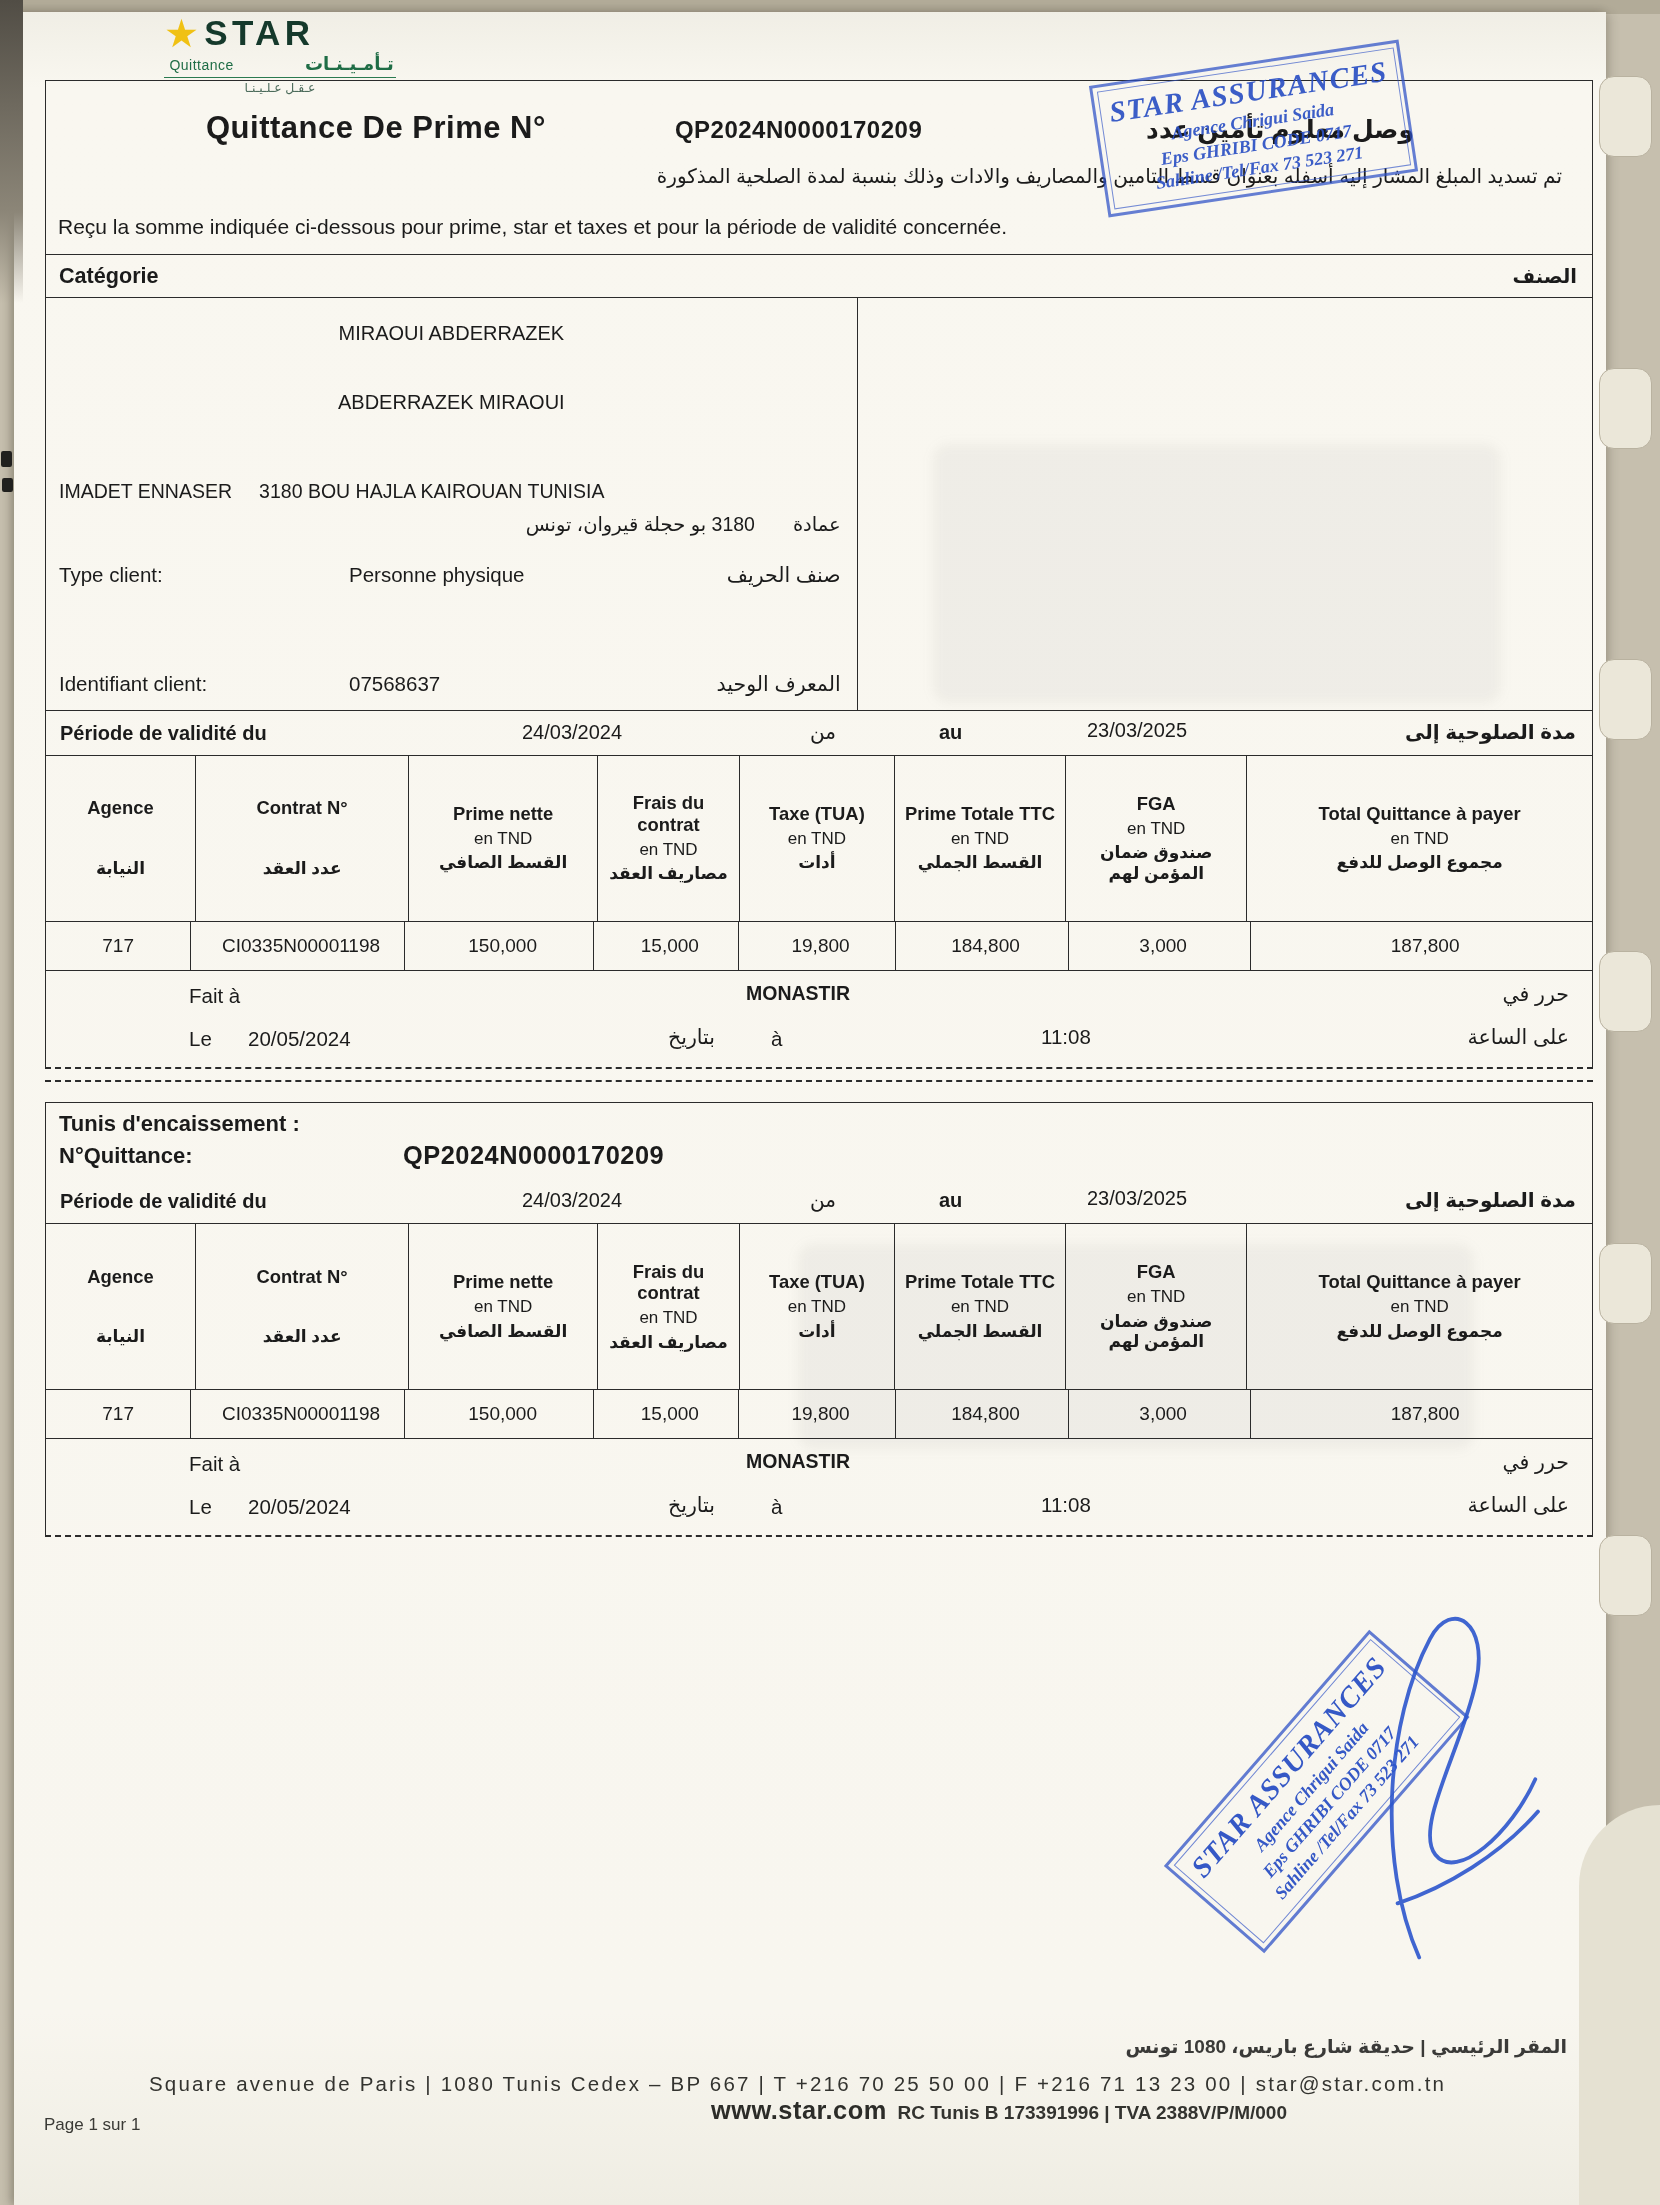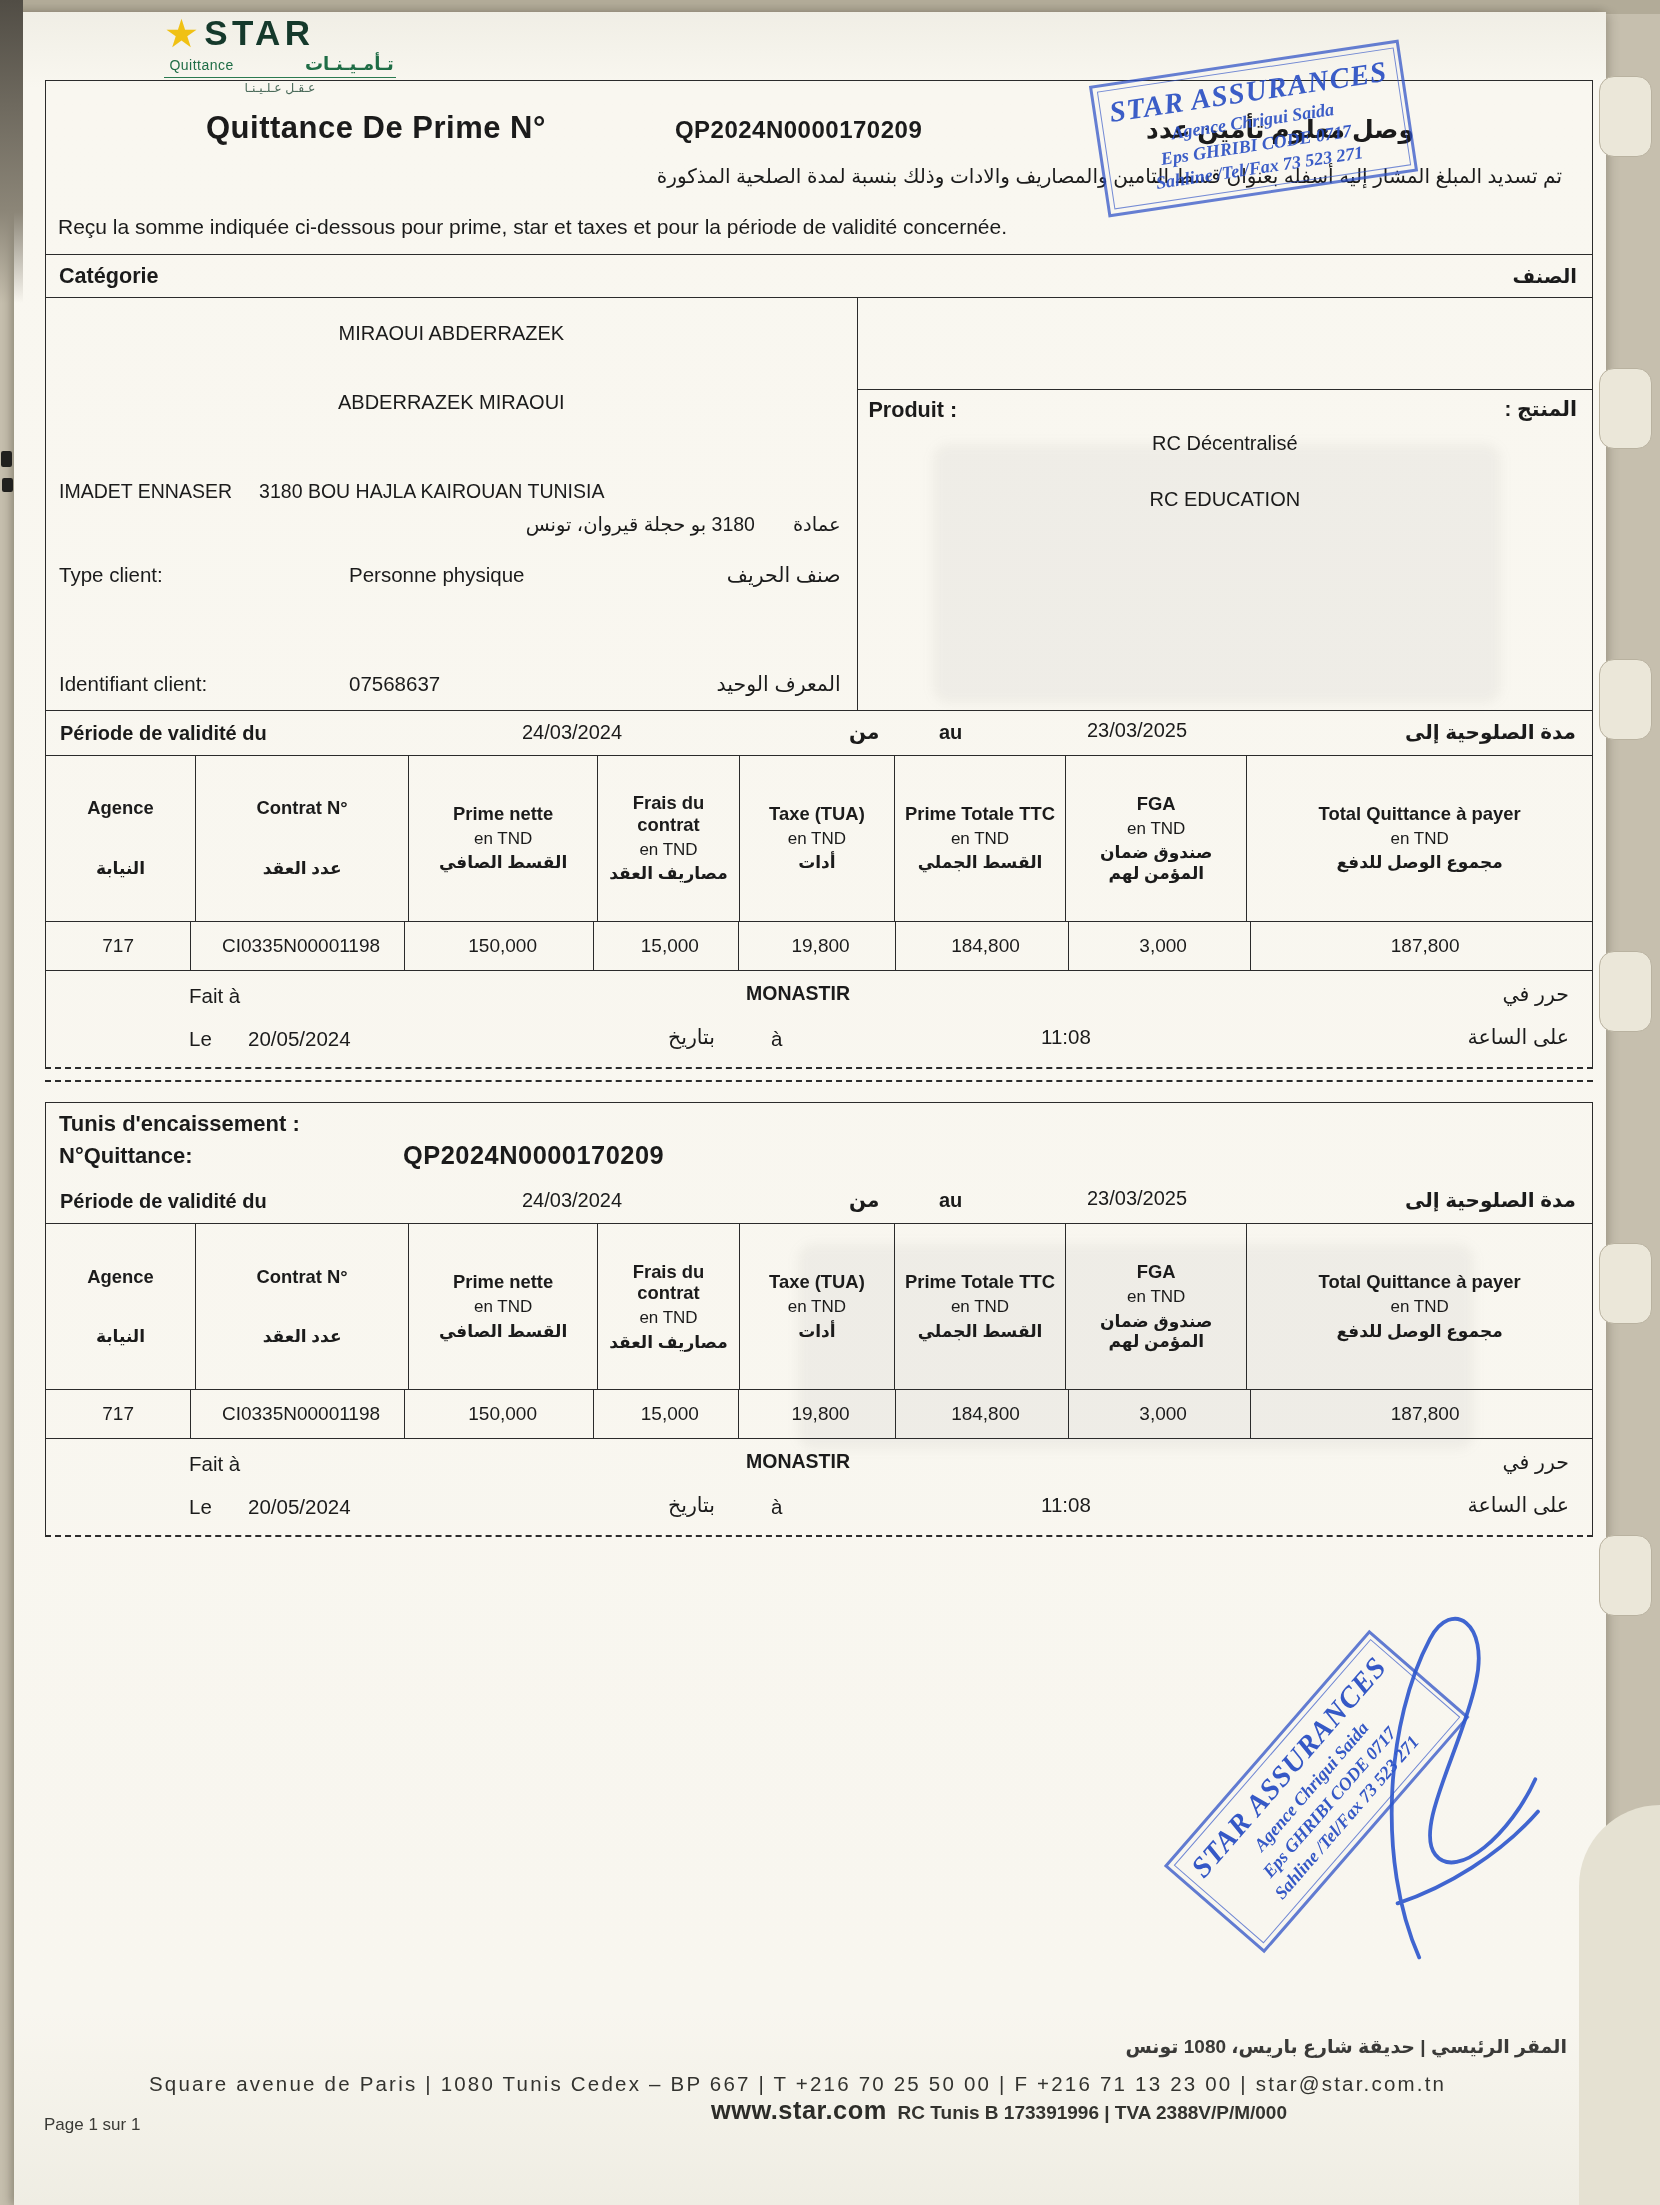--- a/index.html
+++ b/index.html
@@ -85,21 +85,21 @@
   .produit { position:absolute; left:0; right:0; top:91px; bottom:0; border-top:1.6px solid #2b2b2b; }
   .prod-head { position:absolute; left:10.8px; right:15px; top:6.5px; display:flex; justify-content:space-between; }
   .b38 { font-size:20.5px; font-weight:bold; }
   .prod-item { position:absolute; left:0; right:0; text-align:center; font-size:20px; }
   .p1 { top:42px; } .p2 { top:98px; }
 
   
   .validity { position:relative; height:45px; border-bottom:1.6px solid #2b2b2b; font-size:20px; }
   .validity .v-label { position:absolute; left:14px; top:10.8px; font-weight:bold; }
   .validity .v-d1 { position:absolute; left:476px; top:9.7px; }
-  .validity .v-ar1 { position:absolute; left:803px; top:8.6px; font-weight:bold; }
+  .validity .v-ar1 { position:absolute; left:764px; top:8.6px; font-weight:normal; }
   .validity .v-au { position:absolute; left:893px; top:9.7px; font-weight:bold; }
   .validity .v-d2 { position:absolute; left:1041px; top:7.6px; }
   .validity .v-ar2 { position:absolute; right:16px; top:8.6px; font-weight:bold; }
   .sec2 div[data-template="tpl-validity"] .validity { border-top:none; }
 
   
   .qtable { width:100%; }
   .trow { display:flex; }
   .trow > div { border-right:1.6px solid #2b2b2b; }
   .trow > div:last-child { border-right:none; }
@@ -211,30 +211,20 @@
               <span class="lab">Type client:</span>
               <span class="val">Personne physique</span>
               <span class="arv" dir="rtl">صنف الحريف</span>
             </div>
             <div class="crow trow2">
               <span class="lab">Identifiant client:</span>
               <span class="val">07568637</span>
               <span class="arv" dir="rtl">المعرف الوحيد</span>
             </div>
           </div>
-          <div class="cb-right">
-            <div class="produit">
-              <div class="prod-head">
-                <span class="b40">Produit :</span>
-                <span class="b38" dir="rtl">المنتج :</span>
-              </div>
-              <div class="prod-item p1">RC Décentralisé</div>
-              <div class="prod-item p2">RC EDUCATION</div>
-            </div>
-          </div>
         </div>
       </div>
 
       <div data-template="tpl-validity">
   <div class="validity">
     <span class="v-label">Période de validité du</span>
     <span class="v-d1">24/03/2024</span>
     <span class="v-ar1" dir="rtl">من</span>
     <span class="v-au">au</span>
     <span class="v-d2">23/03/2025</span>

